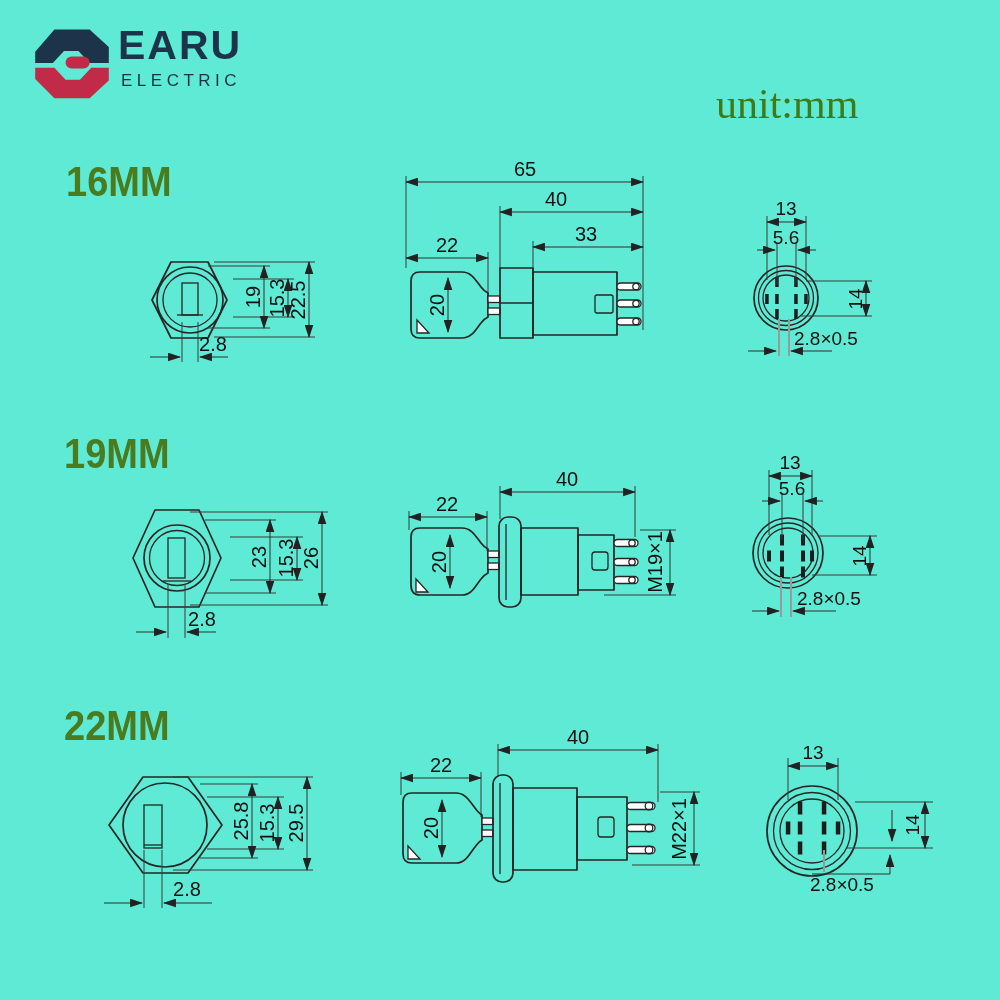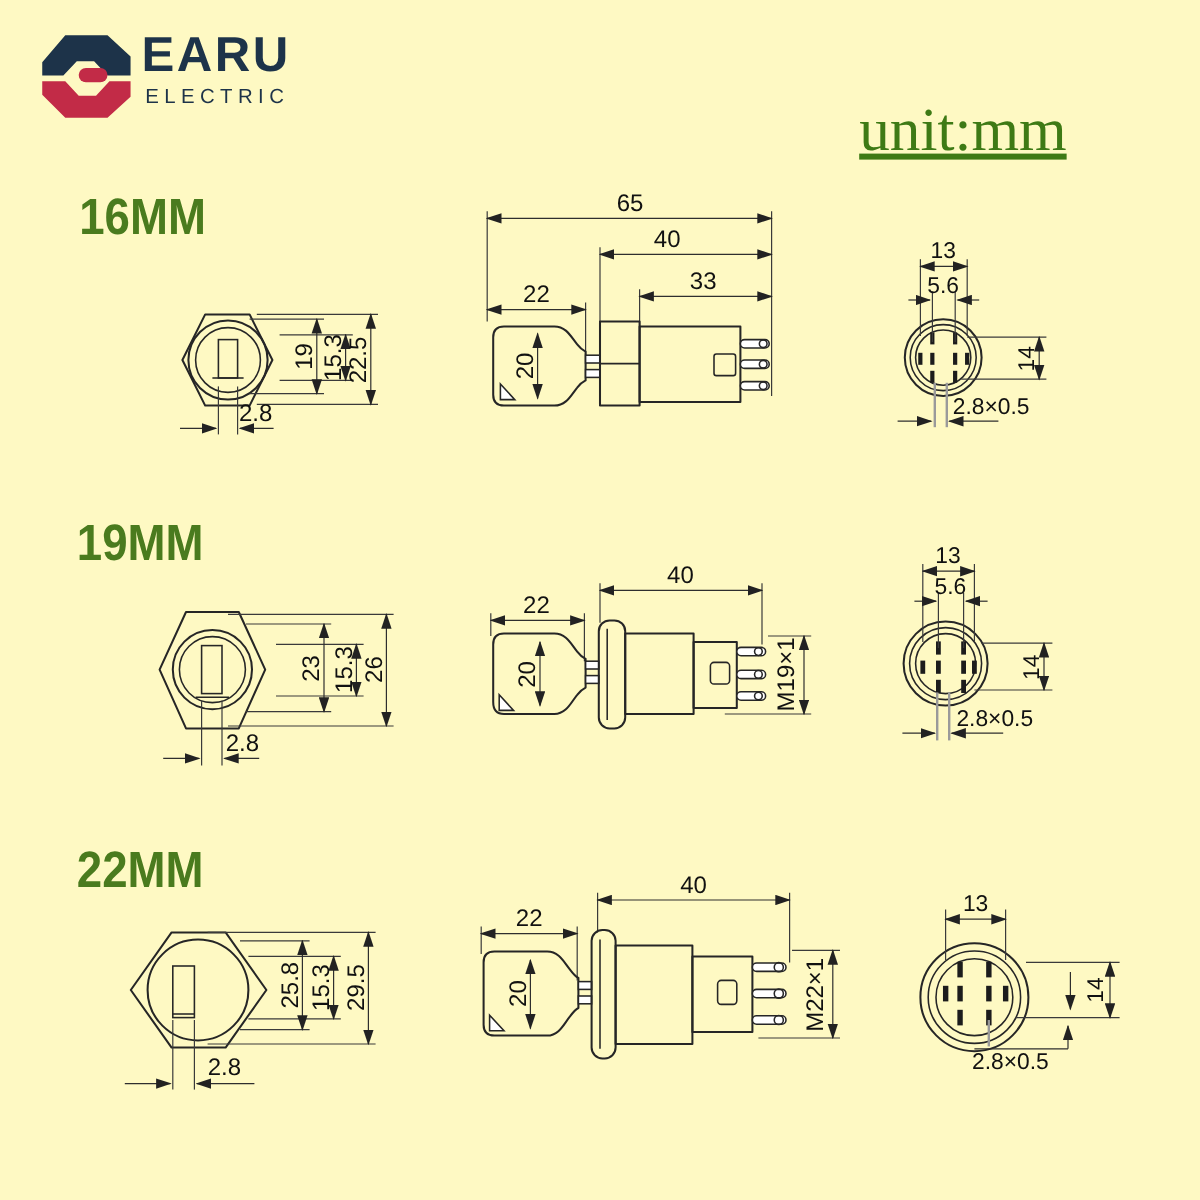--- a/index.html
+++ b/index.html
@@ -1,23 +1,23 @@
 <!DOCTYPE html>
 <html><head>
 <meta charset="utf-8">
 <style>
   html,body{margin:0;padding:0;background:#fff;}
-  .stage{position:relative;width:1000px;height:1000px;background:#fef9c3;overflow:hidden;
+  .stage{position:relative;width:1000px;height:1000px;background:#5eead4;overflow:hidden;
          font-family:"Liberation Sans",sans-serif;}
   .brand-name{position:absolute;left:118px;top:22px;color:#1d3349;
               font-size:41px;font-weight:800;letter-spacing:2px;}
   .brand-sub{position:absolute;left:121px;top:71px;color:#1d3349;
              font-size:17px;font-weight:400;letter-spacing:4.5px;}
   .unit{position:absolute;left:716px;top:80px;color:#3e7a15;
-        font-family:"Liberation Serif",serif;font-size:51px;text-decoration:underline;}
+        font-family:"Liberation Serif",serif;font-size:42px;}
   .size-label{position:absolute;color:#4a7b1e;font-size:38px;font-weight:800;
               letter-spacing:0;transform:scaleY(1.12);transform-origin:top left;}
   .lbl-16{left:66px;top:158px;}
   .lbl-19{left:64px;top:430px;}
   .lbl-22{left:64px;top:702px;}
   svg.row{position:absolute;left:0;}
   .part{stroke:#262626;stroke-width:1.7;fill:none;stroke-linejoin:round;}
   .thin{stroke:#262626;stroke-width:1.3;fill:none;}
   .thinw{stroke:#262626;stroke-width:1.3;fill:#ffffff;}
   .ext{stroke:#3a3a3a;stroke-width:1;fill:none;}

